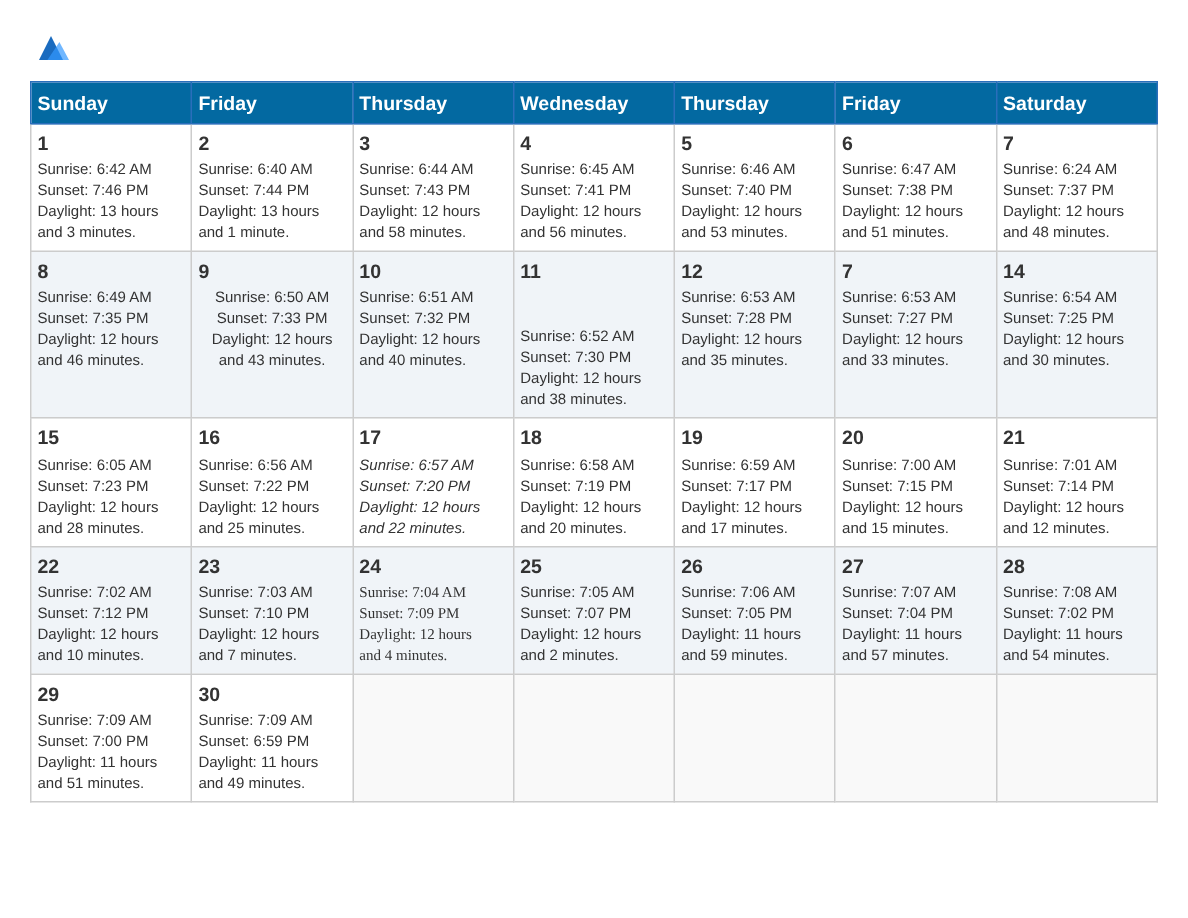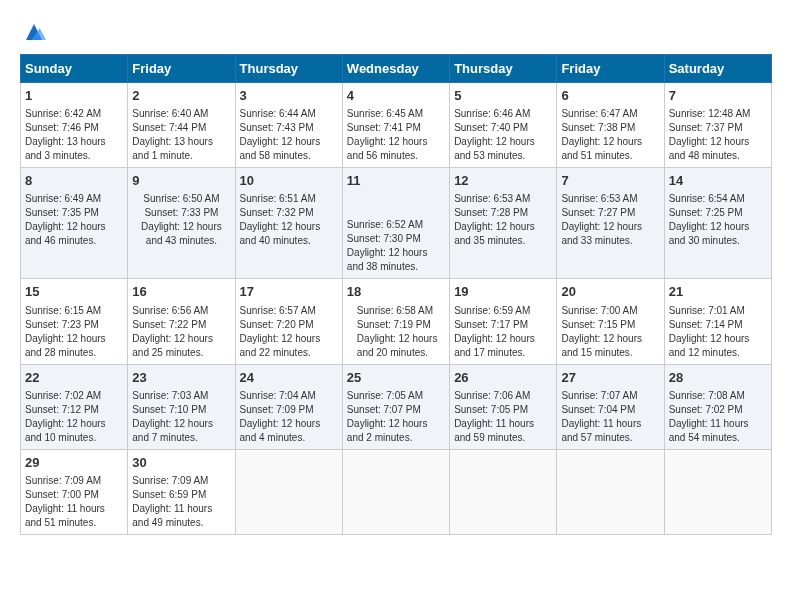--- a/index.html
+++ b/index.html
@@ -160,21 +160,21 @@
         </td>
         <td>
           <span class="day-num">6</span>
           <div class="day-info" style="white-space: pre-line;">Sunrise: 6:47 AM
 Sunset: 7:38 PM
 Daylight: 12 hours
 and 51 minutes.</div>
         </td>
         <td>
           <span class="day-num">7</span>
-          <div class="day-info" style="white-space: pre-line;">Sunrise: 12:48 AM
+          <div class="day-info" style="white-space: pre-line;">Sunrise: 6:24 AM
 Sunset: 7:37 PM
 Daylight: 12 hours
 and 48 minutes.</div>
         </td>
       </tr>
       <tr>
         <td>
           <span class="day-num">8</span>
           <div class="day-info" style="white-space: pre-line;">Sunrise: 6:49 AM
 Sunset: 7:35 PM
@@ -220,42 +220,42 @@
           <span class="day-num">14</span>
           <div class="day-info" style="white-space: pre-line;">Sunrise: 6:54 AM
 Sunset: 7:25 PM
 Daylight: 12 hours
 and 30 minutes.</div>
         </td>
       </tr>
       <tr>
         <td>
           <span class="day-num">15</span>
-          <div class="day-info" style="white-space: pre-line;">Sunrise: 6:15 AM
+          <div class="day-info" style="white-space: pre-line;">Sunrise: 6:05 AM
 Sunset: 7:23 PM
 Daylight: 12 hours
 and 28 minutes.</div>
         </td>
         <td>
           <span class="day-num">16</span>
           <div class="day-info" style="white-space: pre-line;">Sunrise: 6:56 AM
 Sunset: 7:22 PM
 Daylight: 12 hours
 and 25 minutes.</div>
         </td>
         <td>
           <span class="day-num">17</span>
-          <div class="day-info" style="white-space: pre-line;">Sunrise: 6:57 AM
+          <div class="day-info" style="white-space: pre-line; font-style: italic;">Sunrise: 6:57 AM
 Sunset: 7:20 PM
 Daylight: 12 hours
 and 22 minutes.</div>
         </td>
         <td>
           <span class="day-num">18</span>
-          <div class="day-info" style="white-space: pre-line; margin-left: 10px;">Sunrise: 6:58 AM
+          <div class="day-info" style="white-space: pre-line;">Sunrise: 6:58 AM
 Sunset: 7:19 PM
 Daylight: 12 hours
 and 20 minutes.</div>
         </td>
         <td>
           <span class="day-num">19</span>
           <div class="day-info" style="white-space: pre-line;">Sunrise: 6:59 AM
 Sunset: 7:17 PM
 Daylight: 12 hours
 and 17 minutes.</div>
@@ -285,21 +285,21 @@
         </td>
         <td>
           <span class="day-num">23</span>
           <div class="day-info" style="white-space: pre-line;">Sunrise: 7:03 AM
 Sunset: 7:10 PM
 Daylight: 12 hours
 and 7 minutes.</div>
         </td>
         <td>
           <span class="day-num">24</span>
-          <div class="day-info" style="white-space: pre-line;">Sunrise: 7:04 AM
+          <div class="day-info" style="white-space: pre-line; font-family: Liberation Serif, serif;">Sunrise: 7:04 AM
 Sunset: 7:09 PM
 Daylight: 12 hours
 and 4 minutes.</div>
         </td>
         <td>
           <span class="day-num">25</span>
           <div class="day-info" style="white-space: pre-line;">Sunrise: 7:05 AM
 Sunset: 7:07 PM
 Daylight: 12 hours
 and 2 minutes.</div>

